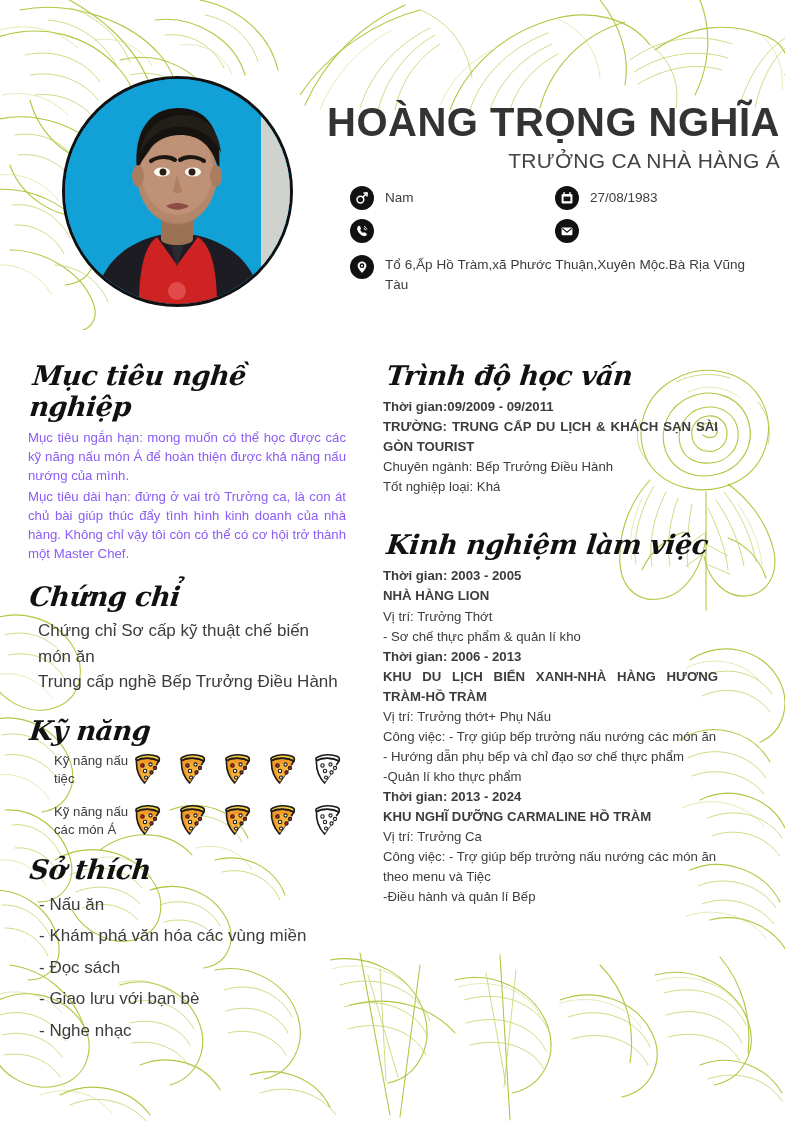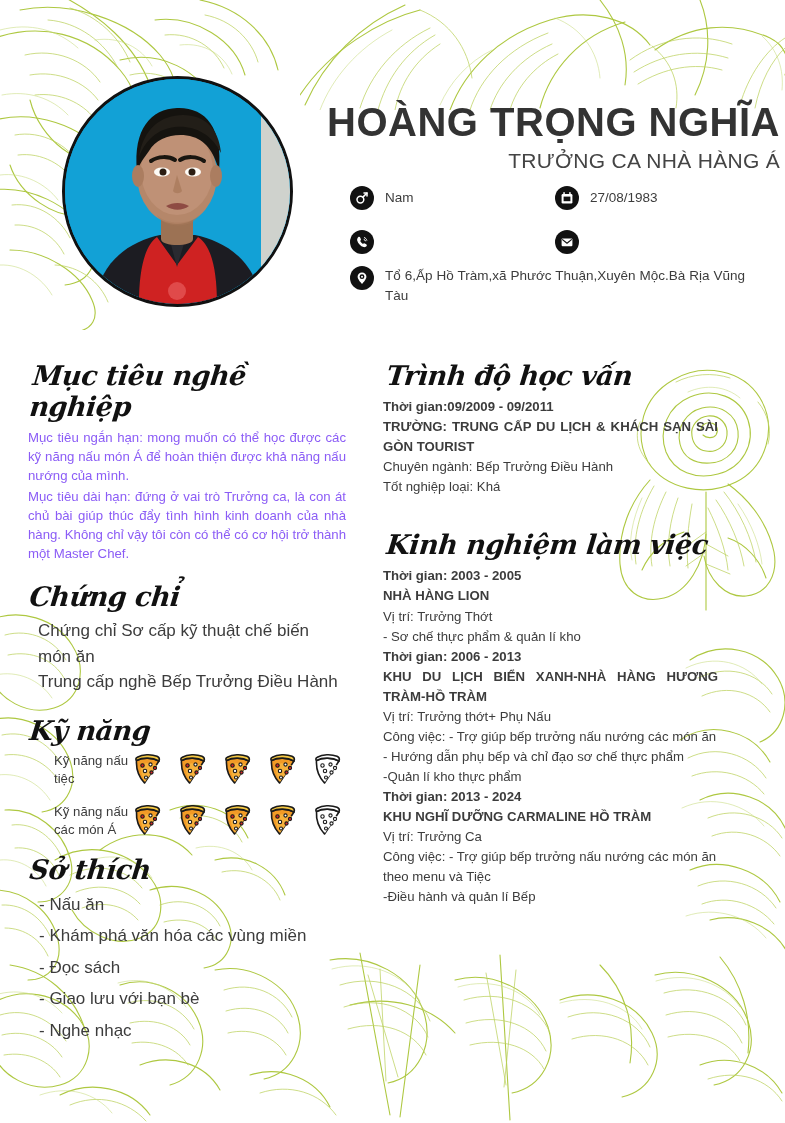--- a/index.html
+++ b/index.html
@@ -51,21 +51,21 @@
   .c-cell.left{width:205px;}
   .c-cell.right{width:225px;}
   .c-ico{
     width:24px;height:24px;border-radius:50%;
     background:#111;flex:0 0 24px;
     display:flex;align-items:center;justify-content:center;
     margin-right:11px;
   }
   .c-ico svg{display:block;}
   .c-txt{font-size:13.5px;color:#3c3c3c;line-height:1.35;padding-top:3px;}
-  .c-row.r1{margin-bottom:20px;}
+  .c-row.r1{margin-bottom:9px;}
   .c-row.r2{margin-bottom:12px;}
   #addr-row{display:flex;align-items:flex-start;margin-top:10px;}
   #addr-txt{
     font-size:13.5px;color:#3c3c3c;line-height:1.5;
     text-align:justify;width:360px;
   }
 
   
   #cols{position:absolute;left:0;top:360px;width:785px;}
   #col-left{position:absolute;left:28px;top:0;width:318px;}

